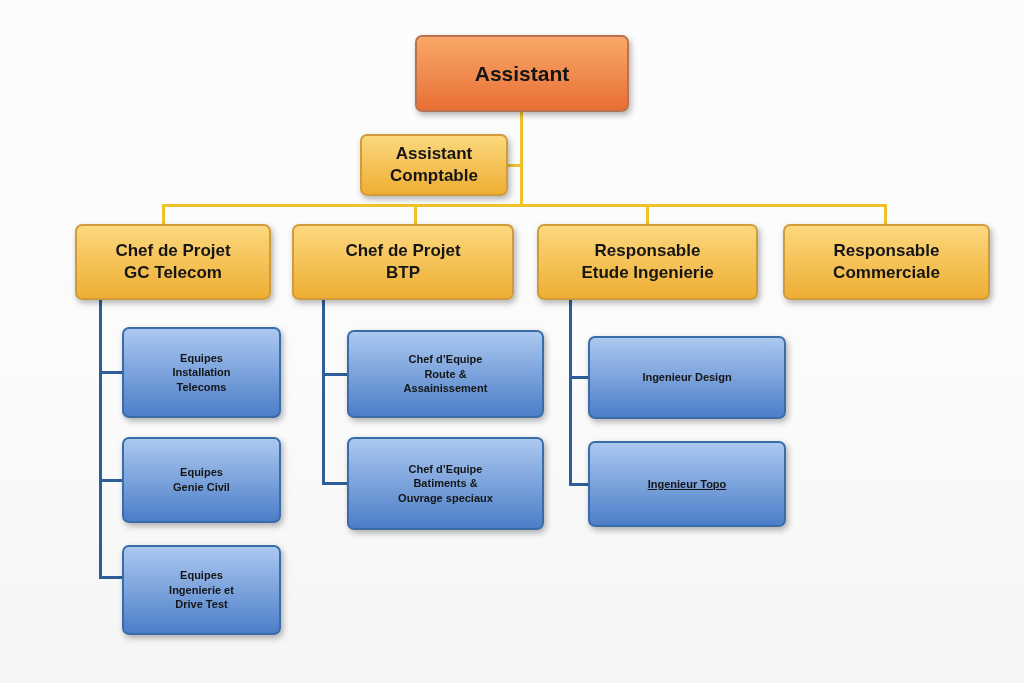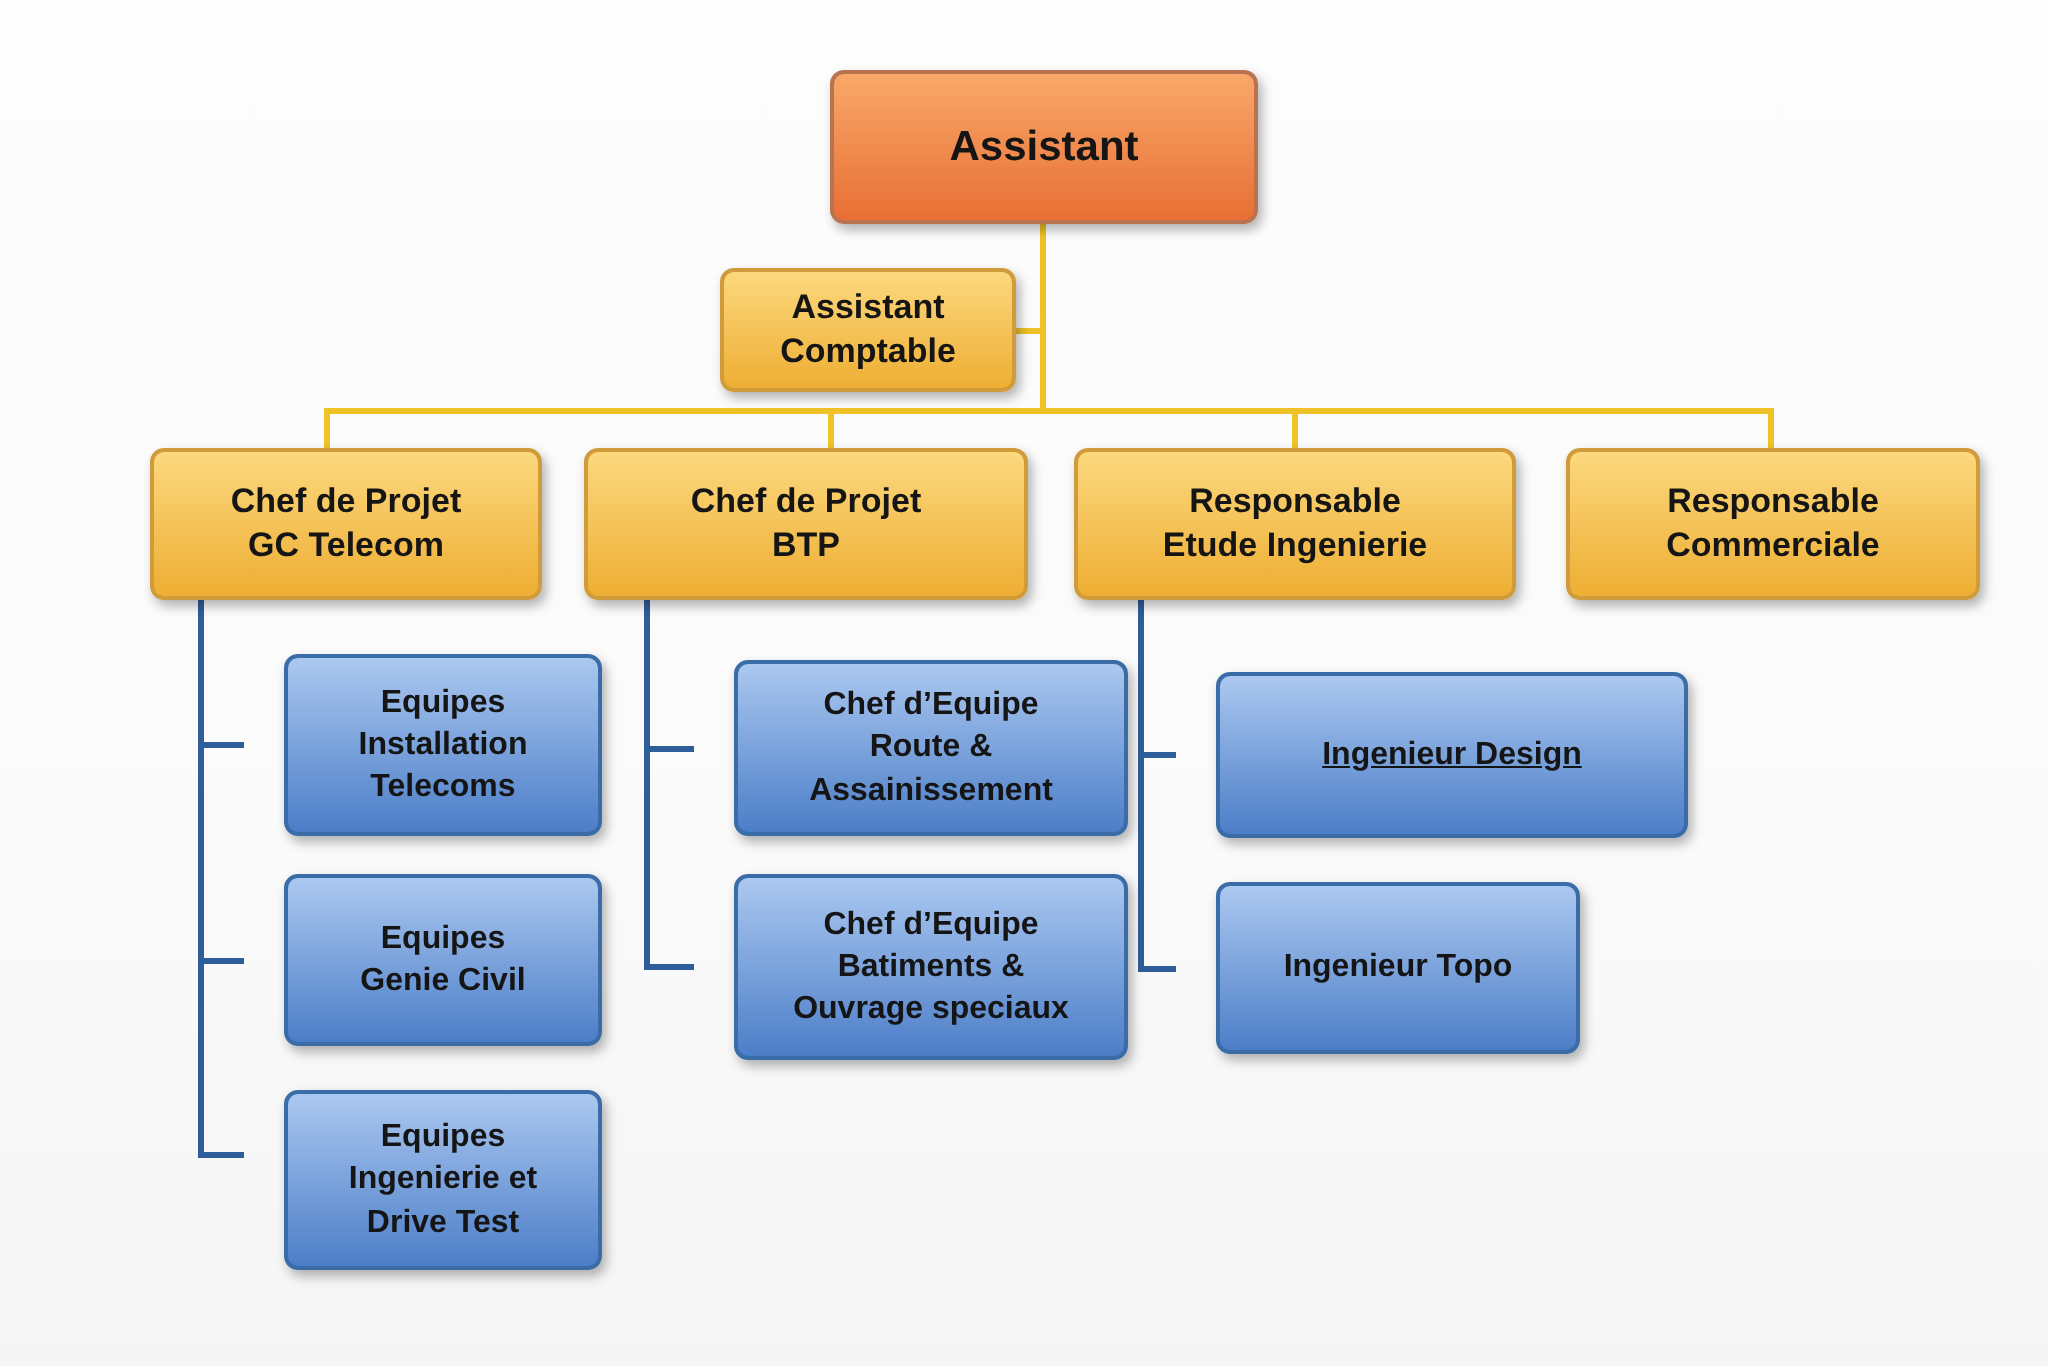--- a/index.html
+++ b/index.html
@@ -25,22 +25,21 @@
     font-size:21px;
   }
   .node-gold{
     background:linear-gradient(180deg,var(--gold-top,#fcd87e) 0%,var(--gold-bottom,#eeae33) 100%);
     border:2px solid var(--gold-border,#d09b3a);
     font-size:17px;
   }
   .node-blue{
     background:linear-gradient(180deg,var(--blue-top,#abc8f0) 0%,var(--blue-bottom,#4c7ec8) 100%);
     border:2px solid var(--blue-border,#3a6ca8);
-    font-size:16px;
-    margin-left:20px;
+    font-size:11px;
   }
   .line{position:absolute;}
   .line-gold{background:var(--line-gold,#eec228);}
   .line-blue{background:var(--line-blue,#2d5e9a);}
 </style>
 </head>
 <body>
 
 <div class="stage">
 
@@ -94,17 +93,17 @@
 Drive Test</div>
 
   <div class="node node-blue" style="left:347px;top:330px;width:197px;height:88px;">Chef d’Equipe
 Route &amp;
 Assainissement</div>
 
   <div class="node node-blue" style="left:347px;top:437px;width:197px;height:93px;">Chef d’Equipe
 Batiments &amp;
 Ouvrage speciaux</div>
 
-  <div class="node node-blue" style="left:588px;top:336px;width:236px;height:83px;text-decoration:underline;">Ingenieur Design</div>
+  <div class="node node-blue" style="left:588px;top:336px;width:198px;height:83px;">Ingenieur Design</div>
 
-  <div class="node node-blue" style="left:588px;top:441px;width:182px;height:86px;">Ingenieur Topo</div>
+  <div class="node node-blue" style="left:588px;top:441px;width:198px;height:86px;text-decoration:underline;">Ingenieur Topo</div>
 
 </div>
 
 </body></html>

